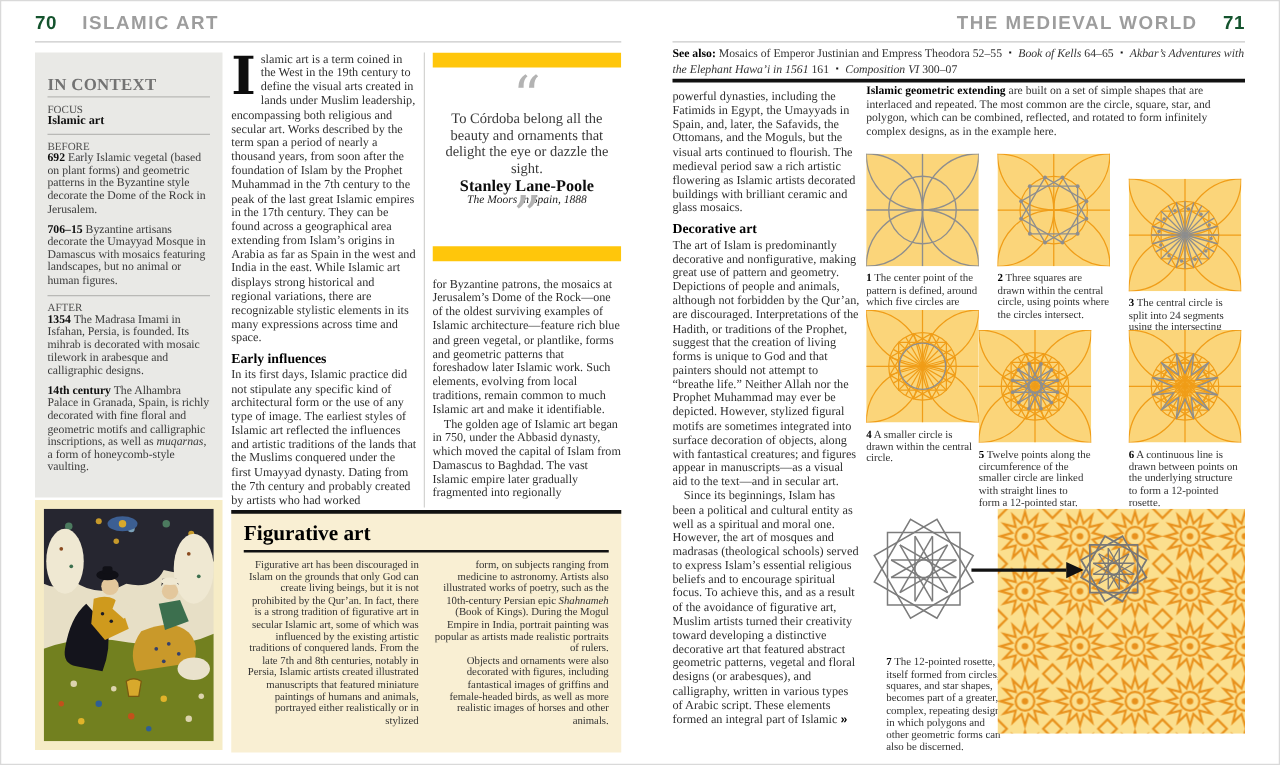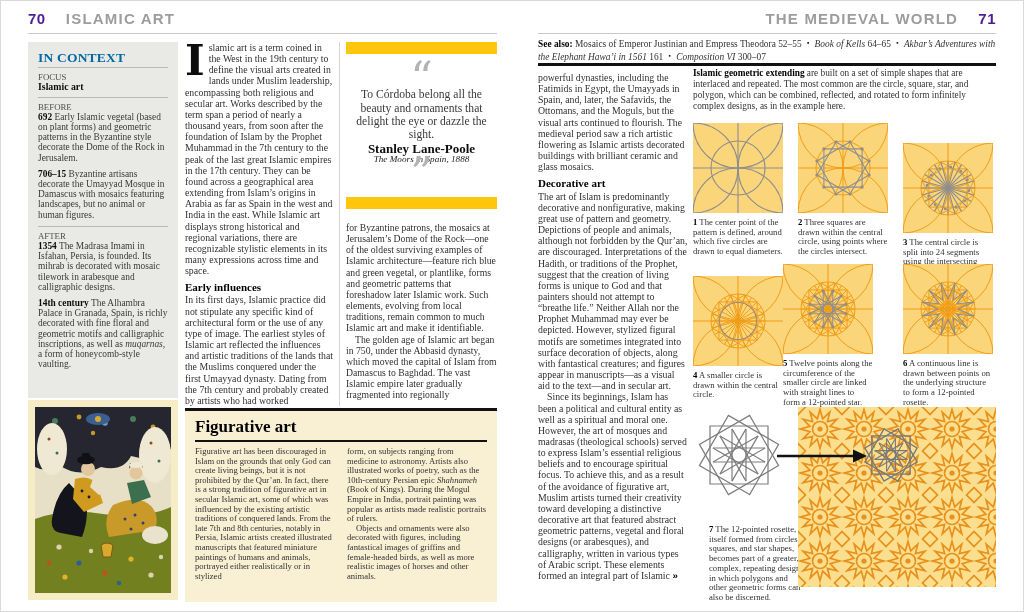--- a/index.html
+++ b/index.html
@@ -5,31 +5,31 @@
   html,body{margin:0;padding:0;}
   body{width:1024px;height:612px;position:relative;background:#ffffff;overflow:hidden;
        font-family:"Liberation Serif","DejaVu Serif",serif;color:#2e2e2e;}
   .frame{position:absolute;inset:0;border:1px solid #d9d9d9;pointer-events:none;}
   .page{position:absolute;top:10px;height:592px;}
   #leftPage{left:28px;width:469px;}
   #rightPage{left:538px;width:458px;}
 
   .pg-head{position:absolute;top:0;left:0;right:0;height:22px;
            font-family:"Liberation Sans","DejaVu Sans",sans-serif;font-weight:bold;font-size:15px;}
-  .pg-num{color:#4c1d95;letter-spacing:.5px;}
+  .pg-num{color:#14532d;letter-spacing:.5px;}
   .pg-sec{color:#9d9d9d;letter-spacing:1.2px;}
   #leftPage .pg-sec{margin-left:16px;}
   .pg-head.right{text-align:right;}
   .pg-head.right .pg-num{margin-left:16px;}
   .head-rule{position:absolute;top:23px;left:0;right:0;height:1px;background:#c9c9c9;}
 
   
   .ctx{position:absolute;left:0;top:32px;width:150px;height:356px;background:#e9e9e6;
        box-sizing:border-box;padding:7px 10px;font-size:9.4px;line-height:10.2px;color:#3a3a3a;}
-  .ctx h2{font-size:13.5px;margin:4px 0 3px;color:#0369a1;letter-spacing:.2px;}
+  .ctx h2{font-size:13.5px;margin:14px 0 3px;color:#737373;letter-spacing:.2px;}
   .ctx .rule{height:1px;background:#b9b9b6;margin:4px 0;}
   .ctx .lbl{color:#4f4f4f;font-size:8.8px;margin:2px 0 0;}
   .ctx .focus{font-weight:bold;font-size:9.8px;color:#0d0d0d;margin:0;}
   .ctx p.ev{margin:0 0 6px;}
   .ctx b{color:#0d0d0d;}
 
   
   .paint{position:absolute;left:0;top:390px;width:150px;height:200px;background:#f6ecc6;
          box-sizing:border-box;padding:7px;}
   .paint svg{display:block;width:100%;height:100%;}
@@ -55,21 +55,21 @@
   .qtext{font-size:11.6px;line-height:13.2px;color:#3a3a3a;margin:3px 0 2px;text-align:center;}
   .qauthor{font-size:13px;font-weight:bold;color:#0d0d0d;}
   .qsource{font-size:9.2px;font-weight:normal;font-style:italic;color:#222;}
 
   
   .figbox{position:absolute;left:157px;top:398px;width:312px;height:194px;background:#f9efd3;
           border-top:3px solid #111;box-sizing:border-box;padding:4px 10px;overflow:hidden;}
   .figbox h2{font-size:17px;margin:2px 0 3px;color:#000;}
   .figbox .trule{height:2px;background:#111;margin-bottom:5px;}
   .figcols{display:flex;gap:12px;font-size:8.6px;line-height:9.6px;color:#333;}
-  .figcols > div{flex:1;}
+  .figcols > div{flex:1;text-align:right;}
   .figcols p{margin:0;}
 
   
   .sa{position:absolute;top:27px;left:0;right:0;font-size:9.4px;line-height:11.5px;color:#333;}
   .sa b{color:#000;}
   .sa .sep{font-size:6.5px;vertical-align:1.5px;color:#111;margin:0 3px;}
   .sa-i{font-style:italic;}
   .sa-rule{position:absolute;top:53px;left:0;right:0;height:3px;background:#111;}
   .colR{position:absolute;left:0;top:62px;width:150px;height:530px;overflow:hidden;
         font-size:9.8px;line-height:11.15px;color:#303030;}
@@ -77,21 +77,21 @@
 
   
   .pbox{position:absolute;left:155px;top:58px;width:303px;height:534px;}
   .pintro{font-size:9.3px;line-height:11px;color:#333;margin:0;}
   .pintro b{color:#000;}
   .cell{position:absolute;width:90px;}
   .cell svg{display:block;width:90px;height:90px;}
   .cap{font-size:8.7px;line-height:9.7px;color:#333;margin-top:5px;}
   .cap b{color:#000;}
   .r1c1{left:0;top:55px;}  .r1c2{left:105px;top:55px;} .r1c3{left:210px;top:55px;margin-top:20px;}
-  .r2c1{left:0;top:208px;} .r2c2{left:90px;top:196px;} .r2c3{left:210px;top:196px;}
+  .r2c1{left:0;top:180px;} .r2c2{left:90px;top:196px;} .r2c3{left:210px;top:196px;}
   .row3{position:absolute;left:0;top:339px;width:303px;height:195px;}
   #rosette7{position:absolute;left:0;top:0;width:92px;height:97px;}
   .cap7{position:absolute;left:16px;top:113px;width:92px;}
   #bigpattern{position:absolute;left:105px;top:0;width:198px;height:180px;}
   .arrow7{position:absolute;left:84px;top:40px;width:92px;height:18px;z-index:3;}
 </style>
 </head>
 <body>
 
 <div class="frame"></div>

